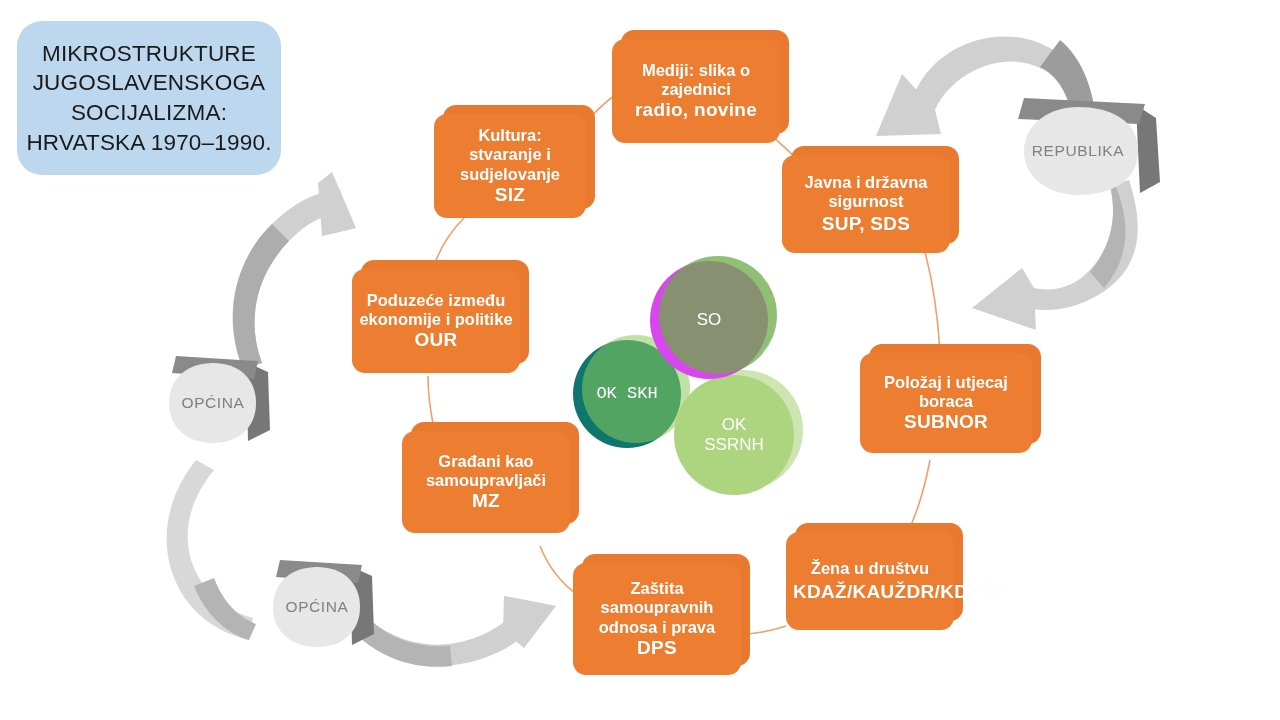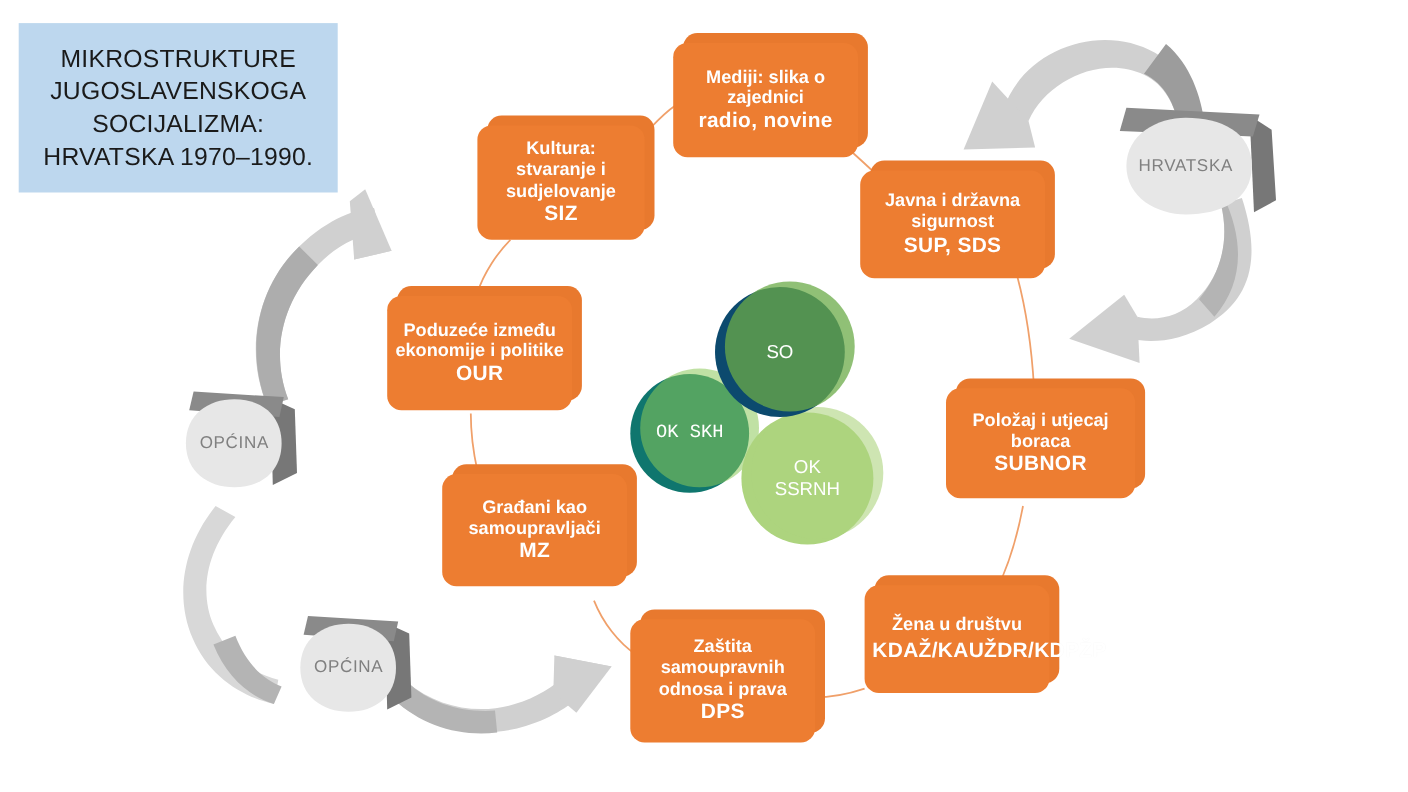--- a/index.html
+++ b/index.html
@@ -8,29 +8,30 @@
     background:#ffffff;
     font-family:"Liberation Sans","DejaVu Sans",sans-serif;
     overflow:hidden;
     position:relative;
   }
   #stage{position:absolute;left:0;top:0;width:1280px;height:720px;}
 
   
   .title-block{
     position:absolute;
-    left:17px;top:21px;width:290px;height:154px;
+    left:17px;top:21px;width:264px;height:154px;
     background:#BDD7EE;
     display:flex;flex-direction:column;
     align-items:center;justify-content:center;
     color:#1a1a1a;
     font-size:22.5px;
     line-height:1.32;
     text-align:center;
     letter-spacing:.2px;
+    border-radius:25px;
   }
   .title-block .tl{display:block;white-space:nowrap;}
 
   
   svg.layer{position:absolute;left:0;top:0;width:1280px;height:720px;overflow:visible;}
   svg.layer.behind{z-index:1;}
   svg.layer.arcs{z-index:2;}
 
   
   .obox{
@@ -152,21 +153,21 @@
     <g>
       <path d="M 350 566 L 372 576 L 374 634 L 352 645 Z" fill="#777777"></path>
       <path d="M 280 560 L 362 565 L 358 583 L 276 577 Z" fill="#8A8A8A"></path>
     </g>
   </svg>
 
   <div class="gnode" style="left:1014px;top:104px;width:128px;height:94px;">
     <svg width="128" height="94" style="position:absolute;left:0;top:0;">
       <path d="M 10 47 C 10 18 38 3 64 3 C 96 3 124 16 124 47 C 124 78 96 91 64 91 C 38 91 10 76 10 47 Z" fill="#E7E7E7"></path>
     </svg>
-    <span>HRVATSKA</span>
+    <span>REPUBLIKA</span>
   </div>
 
   <div class="gnode" style="left:165px;top:359px;width:96px;height:88px;">
     <svg width="96" height="88" style="position:absolute;left:0;top:0;">
       <path d="M 4 44 C 4 18 24 4 48 4 C 72 4 91 18 91 44 C 91 70 72 84 48 84 C 24 84 4 70 4 44 Z" fill="#E7E7E7"></path>
     </svg>
     <span>OPĆINA</span>
   </div>
 
   <div class="gnode" style="left:269px;top:563px;width:96px;height:88px;">
@@ -195,21 +196,21 @@
   </div>
 
   <div class="gcirc" style="left:674px;top:375px;width:120px;height:120px;background:#ADD47E;">
     <div class="shadowpart" style="background:#ADD47E;opacity:.6;"></div>
     <span style="position:relative;z-index:2;">
       <span style="display:block;">OK</span>
       <span style="display:block;">SSRNH</span>
     </span>
   </div>
 
-  <div class="gcirc" style="left:650px;top:261px;width:118px;height:118px;background:#0c4a6e;">
+  <div class="gcirc" style="left:650px;top:261px;width:118px;height:118px;background:#d946ef;">
     <div class="shadowpart" style="background:#6BAB48;opacity:.75;"></div>
     <span>SO</span>
   </div>
 
   <div class="obox" style="left:612px;top:39px;width:168px;height:104px;">
     <div class="back"></div>
     <div class="face"></div>
     <div class="txt">
       <span class="t1">Mediji: slika o zajednici</span>
       <span class="t2">radio, novine</span>

